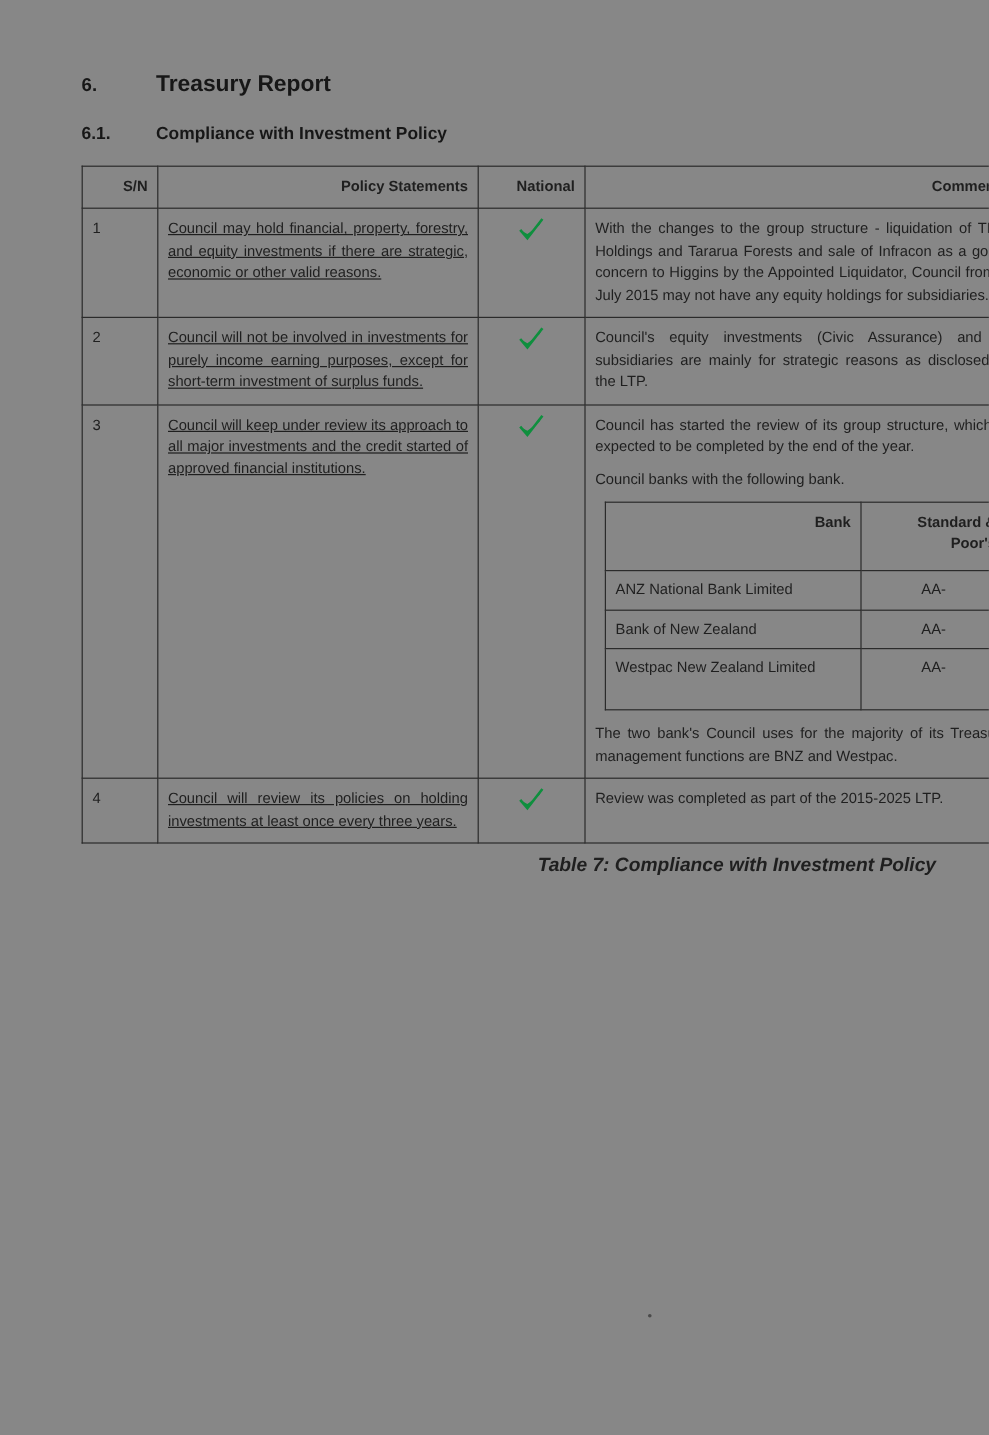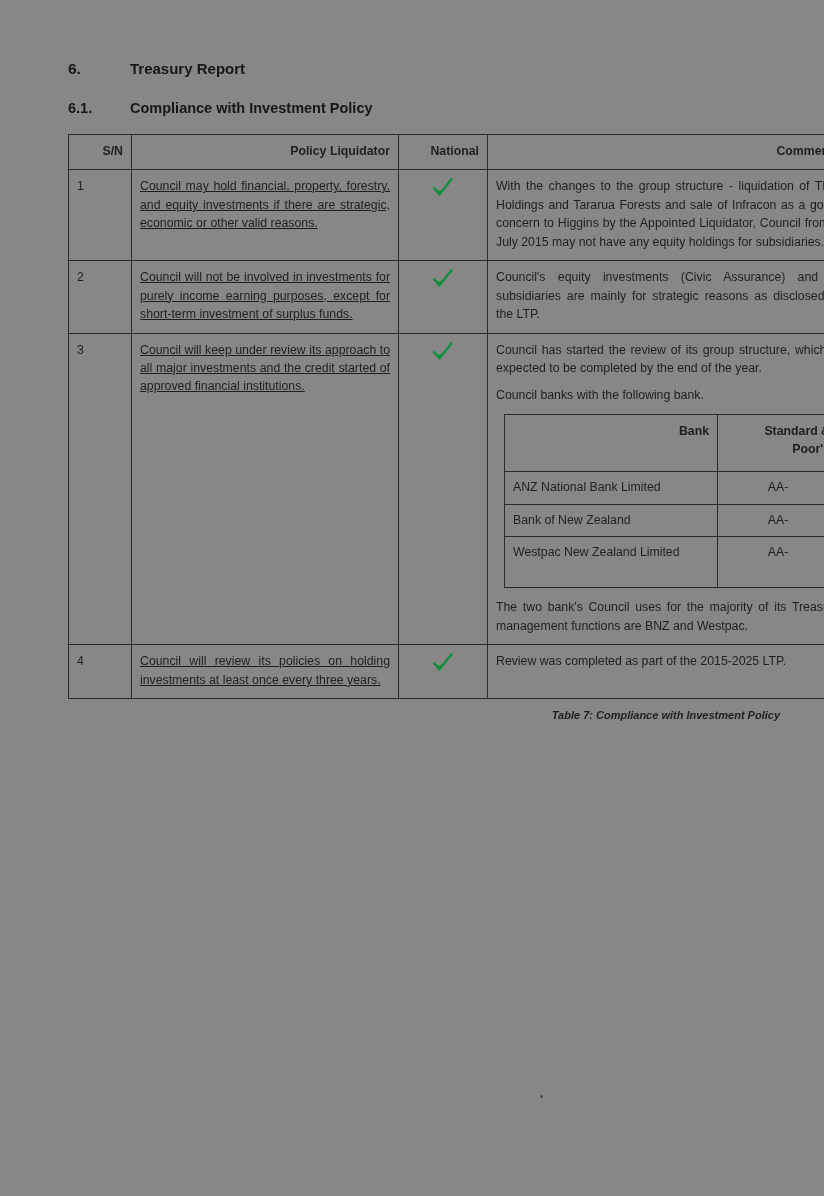--- a/index.html
+++ b/index.html
@@ -27,21 +27,21 @@
     margin-bottom: 20px;
   }
   .heading-num {
     width: 62px;
     flex: 0 0 62px;
     font-size: 15.5px;
     font-weight: bold;
     color: #171717;
   }
   .heading-text {
-    font-size: 15px;
+    font-size: 19px;
     font-weight: bold;
     color: #171717;
   }
   .heading-row.sub {
     margin-top: 22px;
     margin-bottom: 18px;
     align-items: flex-end;
   }
   .heading-row.sub .heading-num,
   .heading-row.sub .heading-text {
@@ -115,21 +115,21 @@
     text-align: left;
   }
   .bank-name { width: 196px; }
   .bank-rating { width: 104px; text-align: center; }
   table.banks td.bank-rating { text-align: center; }
   .bank-head-cell { height: 40px; }
   .tall-row td { height: 36px; }
   .caption {
     width: 712px;
     text-align: right;
-    font-size: 11px;
+    font-size: 16px;
     font-style: italic;
     font-weight: bold;
     color: #1f1f1f;
     margin-top: 10px;
   }
   .dot {
     position: absolute;
     width: 3px;
     height: 3px;
     background: #4a4a4a;
@@ -149,21 +149,21 @@
   <div class="heading-row sub">
     <div class="heading-num">6.1.</div>
     <div class="heading-text">Compliance with Investment Policy</div>
   </div>
 
 
   <table class="main">
     <thead>
       <tr>
         <th class="col-sn">S/N</th>
-        <th class="col-policy">Policy Liquidator</th>
+        <th class="col-policy">Policy Statements</th>
         <th class="col-results">National</th>
         <th class="col-comments">Comments</th>
       </tr>
     </thead>
     <tbody>
 
       <tr>
         <td class="sn">1</td>
         <td class="policy">Council may hold financial, property, forestry, and equity investments if there are strategic, economic or other valid reasons.</td>
         <td class="results">

